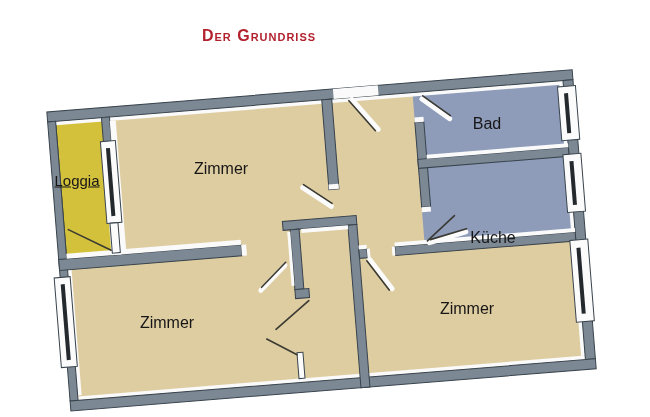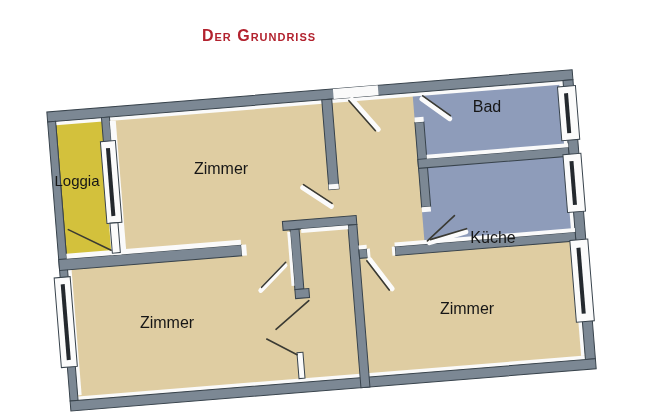--- a/index.html
+++ b/index.html
@@ -34,23 +34,23 @@
     letter-spacing: 1px;
     color: #B2222E;
   }
   .room-label {
     position: absolute;
     transform: translate(-50%, -50%);
     font-size: 16px;
     color: #161616;
     white-space: nowrap;
   }
-  .lbl-loggia        { left: 77px;  top: 180px; font-size: 15px; }
+  .lbl-loggia        { left: 77px;  top: 180px; font-size: 15px; text-decoration: underline; }
   .lbl-zimmer-top    { left: 221px; top: 169px; }
-  .lbl-bad           { left: 487px; top: 107px; }
+  .lbl-bad           { left: 487px; top: 124px; }
   .lbl-kueche        { left: 493px; top: 192px; margin-top: 46px; }
   .lbl-zimmer-bl     { left: 167px; top: 323px; }
   .lbl-zimmer-br     { left: 467px; top: 309px; }
 </style>
 </head>
 <body>
 
 <div class="stage">
 
   <svg width="650" height="417" viewBox="0 0 650 417">

